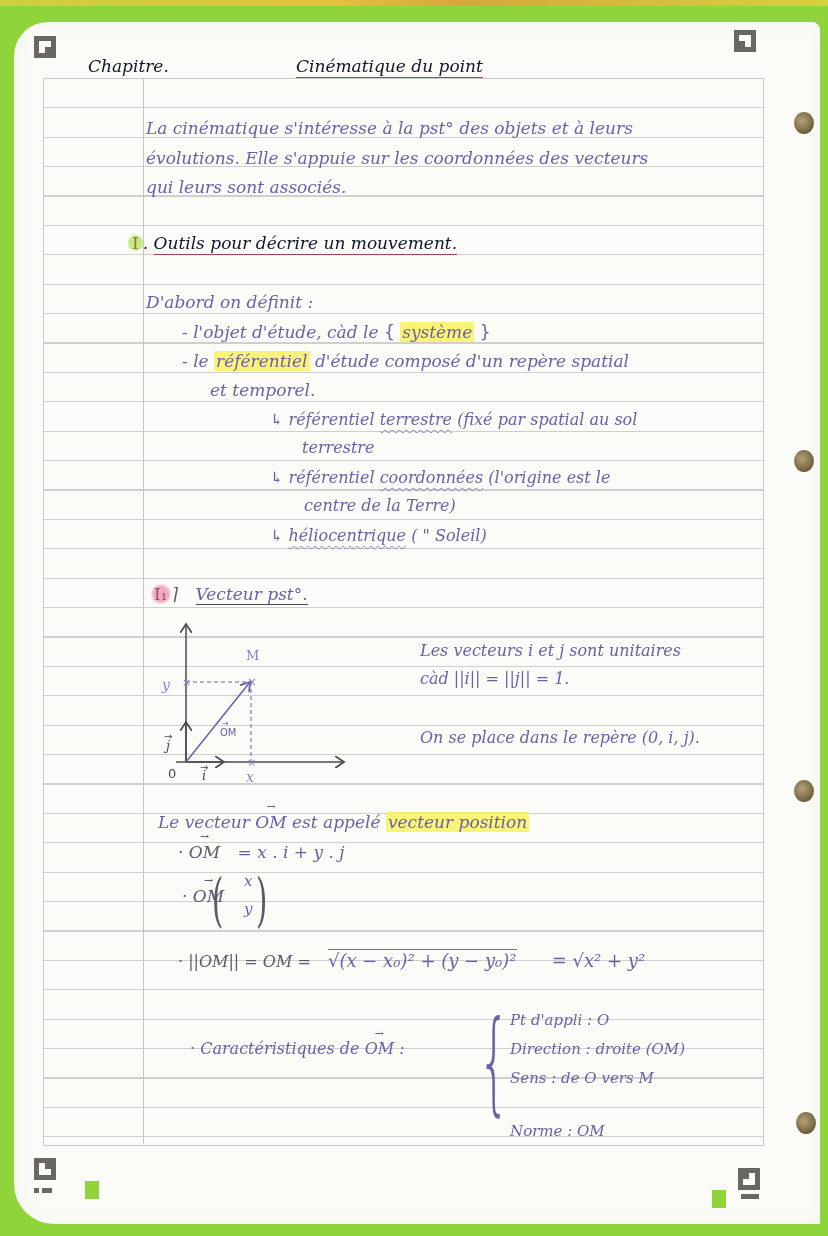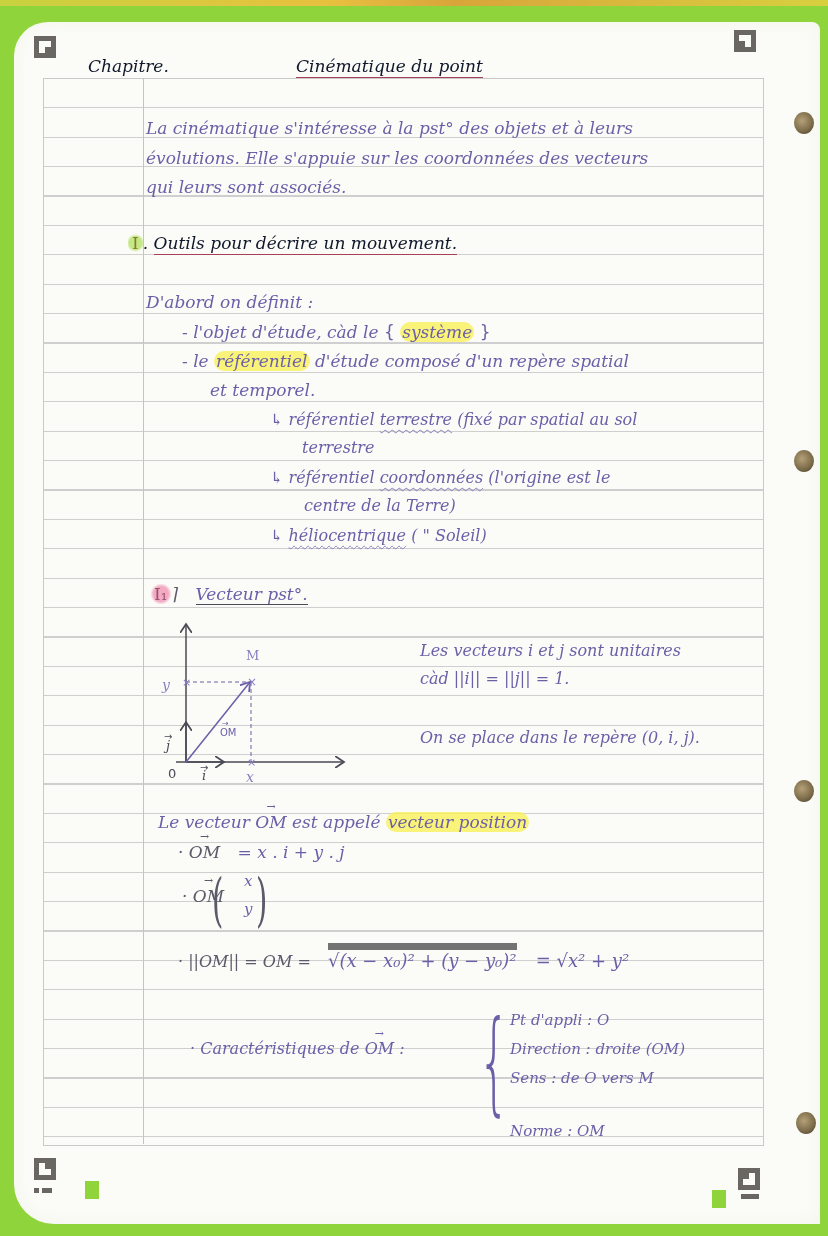--- a/index.html
+++ b/index.html
@@ -52,21 +52,21 @@
 
   .hw { position: absolute; white-space: nowrap; font-family: "DejaVu Serif", serif; font-style: italic; }
   .purple { color: #6c5fa8; margin-left: 12px; }
   .red { color: #0f172a; }
   .dark { color: #5a5a6a; }
   .fs17 { font-size: 17px; }
   .fs16 { font-size: 16px; }
   .fs15 { font-size: 15px; }
   .ul-red { border-bottom: 1.5px solid #a84058; padding-bottom: 1px; }
   .wavy { text-decoration: underline wavy #8a7fc0; text-decoration-thickness: 1px; text-underline-offset: 4px; }
-  .hl-yellow { background: rgba(248, 240, 80, 0.75); padding: 0 2px; border-radius: 10px; }
+  .hl-yellow { background: rgba(248, 240, 80, 0.75); padding: 0 2px; }
   .hl-green {
     display: inline-block; background: radial-gradient(circle, rgba(190,230,120,0.9) 50%, rgba(190,230,120,0) 72%);
     color: #8a7a30; font-style: normal; padding: 0 4px;
   }
   .hl-pink {
     display: inline-block; background: radial-gradient(circle, rgba(240,150,180,0.8) 50%, rgba(240,150,180,0) 72%);
     color: #9a5070; font-style: normal; padding: 0 4px;
   }
   .brace { font-style: normal; font-family: "DejaVu Sans", sans-serif; }
   .vec { position: relative; display: inline-block; }
@@ -205,22 +205,22 @@
 <div class="hw dark fs17" style="left:182px;top:886px;">
   · <span class="vec">OM</span>
 </div>
 <div class="hw dark" style="left:212px;top:866px;font-size:58px;font-style:normal;font-weight:200;transform:scaleX(0.5);transform-origin:left top;">(</div>
 <div class="hw purple fs15" style="left:232px;top:872px;">x</div>
 <div class="hw purple fs15" style="left:232px;top:900px;">y</div>
 <div class="hw dark" style="left:256px;top:866px;font-size:58px;font-style:normal;font-weight:200;transform:scaleX(0.5);transform-origin:left top;">)</div>
 
 <div class="hw dark fs16" style="left:178px;top:950px;">
   · <span>||OM|| = OM =</span>
-  <span class="purple" style="font-size:18px;border-top:7px solid #737373;">√(x − x₀)² + (y − y₀)²</span>
-  <span class="purple" style="font-size:18px;margin-left:14px;">= √x² + y²</span>
+  <span class="purple" style="font-size:18px;border-top:1px solid #737373;">√(x − x₀)² + (y − y₀)²</span>
+  <span class="purple" style="font-size:18px;margin-left:30px;">= √x² + y²</span>
 </div>
 
 <div class="hw purple fs16" style="left:178px;top:1039px;">
   · <span>Caractéristiques de</span>
   <span class="vec">OM</span> :
 </div>
 <div class="big-brace">{</div>
 <div class="hw purple fs15" style="left:498px;top:1011px;">Pt d'appli : O</div>
 <div class="hw purple fs15" style="left:498px;top:1040px;">Direction : droite (OM)</div>
 <div class="hw purple fs15" style="left:498px;top:1069px;">Sens : de O vers M</div>

